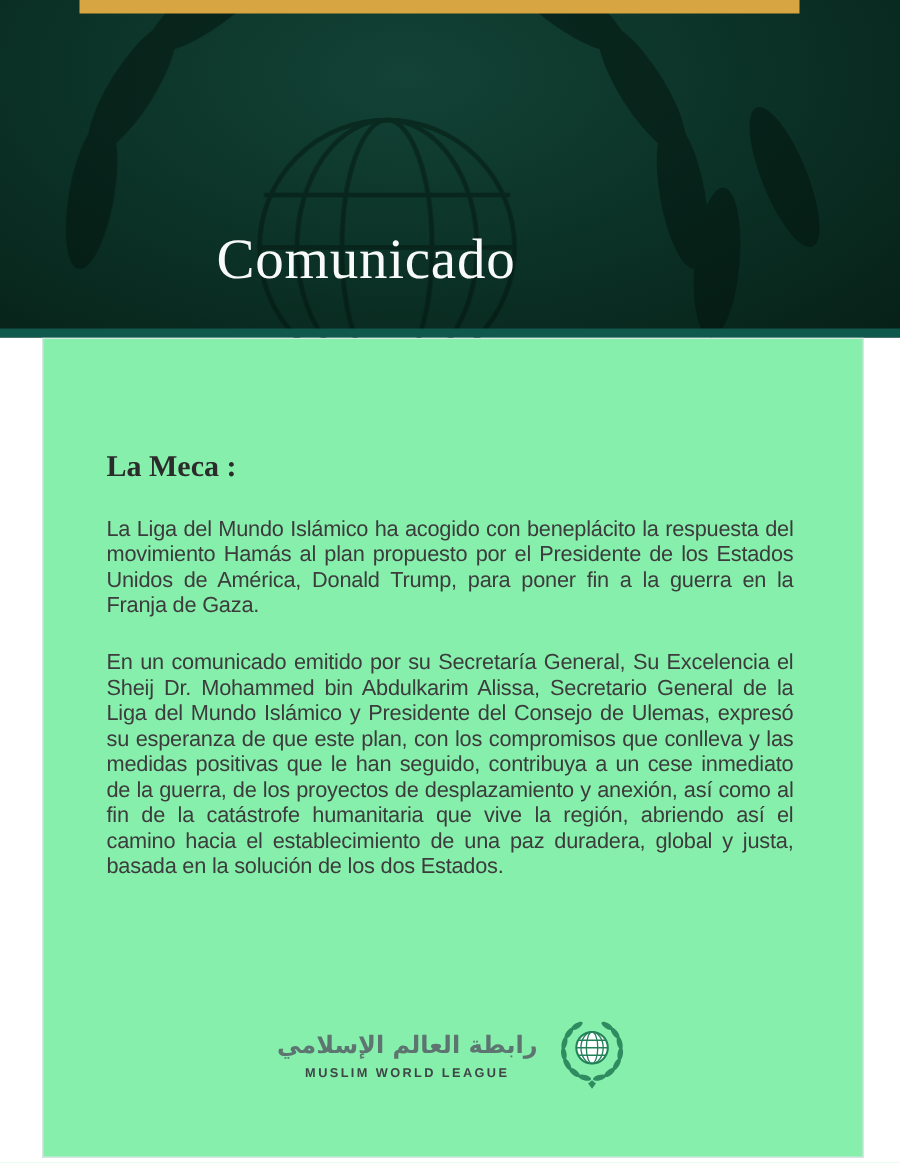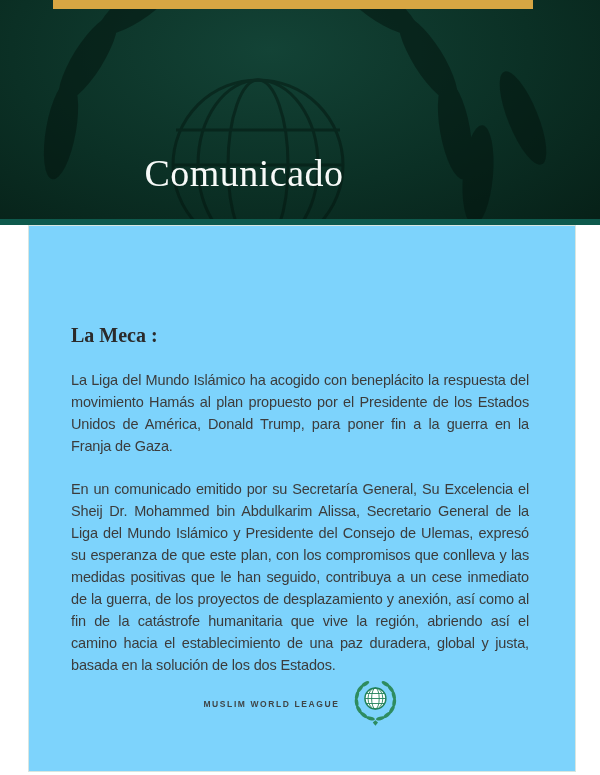--- a/index.html
+++ b/index.html
@@ -32,32 +32,32 @@
     letter-spacing:.5px;color:#f7faf8;
   }
   .teal-strip{
     position:absolute;left:0;bottom:0;width:600px;height:6px;
     background:#0e594c;
   }
   
   .card{
     position:absolute;left:28px;top:225px;width:548px;height:547px;
     box-sizing:border-box;
-    background:#7dd3fc;
+    background:#86efac;
     border:1px solid #d7e6e1;
-    padding:96px 46px 0 42px;
+    padding:72px 46px 0 42px;
   }
   .doc-heading{
     font-family:"Liberation Serif",serif;
     font-size:20px;line-height:26px;font-weight:700;
     color:#2b2b2b;margin:0;
   }
   .doc-paragraph{
     margin:21px 0 0 0;
-    font-size:14.5px;line-height:22px;
+    font-size:14.5px;line-height:17px;
     letter-spacing:-0.15px;
     color:#3c3c3c;
     text-align:justify;
   }
   
   .logo-row{
     position:absolute;left:50%;top:452px;
     transform:translateX(-50%);
     display:flex;align-items:center;gap:11px;
     white-space:nowrap;
@@ -116,20 +116,21 @@
   <div class="card">
 
     <h2 class="doc-heading">La Meca :</h2>
 
     <p class="doc-paragraph">La Liga del Mundo Islámico ha acogido con beneplácito la respuesta del movimiento Hamás al plan propuesto por el Presidente de los Estados Unidos de América, Donald Trump, para poner fin a la guerra en la Franja de Gaza.</p>
 
     <p class="doc-paragraph">En un comunicado emitido por su Secretaría General, Su Excelencia el Sheij Dr. Mohammed bin Abdulkarim Alissa, Secretario General de la Liga del Mundo Islámico y Presidente del Consejo de Ulemas, expresó su esperanza de que este plan, con los compromisos que conlleva y las medidas positivas que le han seguido, contribuya a un cese inmediato de la guerra, de los proyectos de desplazamiento y anexión, así como al fin de la catástrofe humanitaria que vive la región, abriendo así el camino hacia el establecimiento de una paz duradera, global y justa, basada en la solución de los dos Estados.</p>
 
     <div class="logo-row">
       <div class="logo-text">
+        <div class="logo-arabic">رابطة العالم الإسلامي</div>
         <div class="logo-english">MUSLIM WORLD LEAGUE</div>
       </div>
 
       <svg width="50" height="50" viewBox="0 0 50 50" aria-hidden="true">
 
         <g fill="#2e8c60">
           <ellipse transform="translate(20.1 40.4) rotate(105)" rx="1.8" ry="4.4"></ellipse>
           <ellipse transform="translate(13.3 37.0) rotate(128)" rx="1.8" ry="4.4"></ellipse>
           <ellipse transform="translate(8.5 31.5)  rotate(150)" rx="1.8" ry="4.4"></ellipse>
           <ellipse transform="translate(6.2 24.6)  rotate(172)" rx="1.8" ry="4.4"></ellipse>

